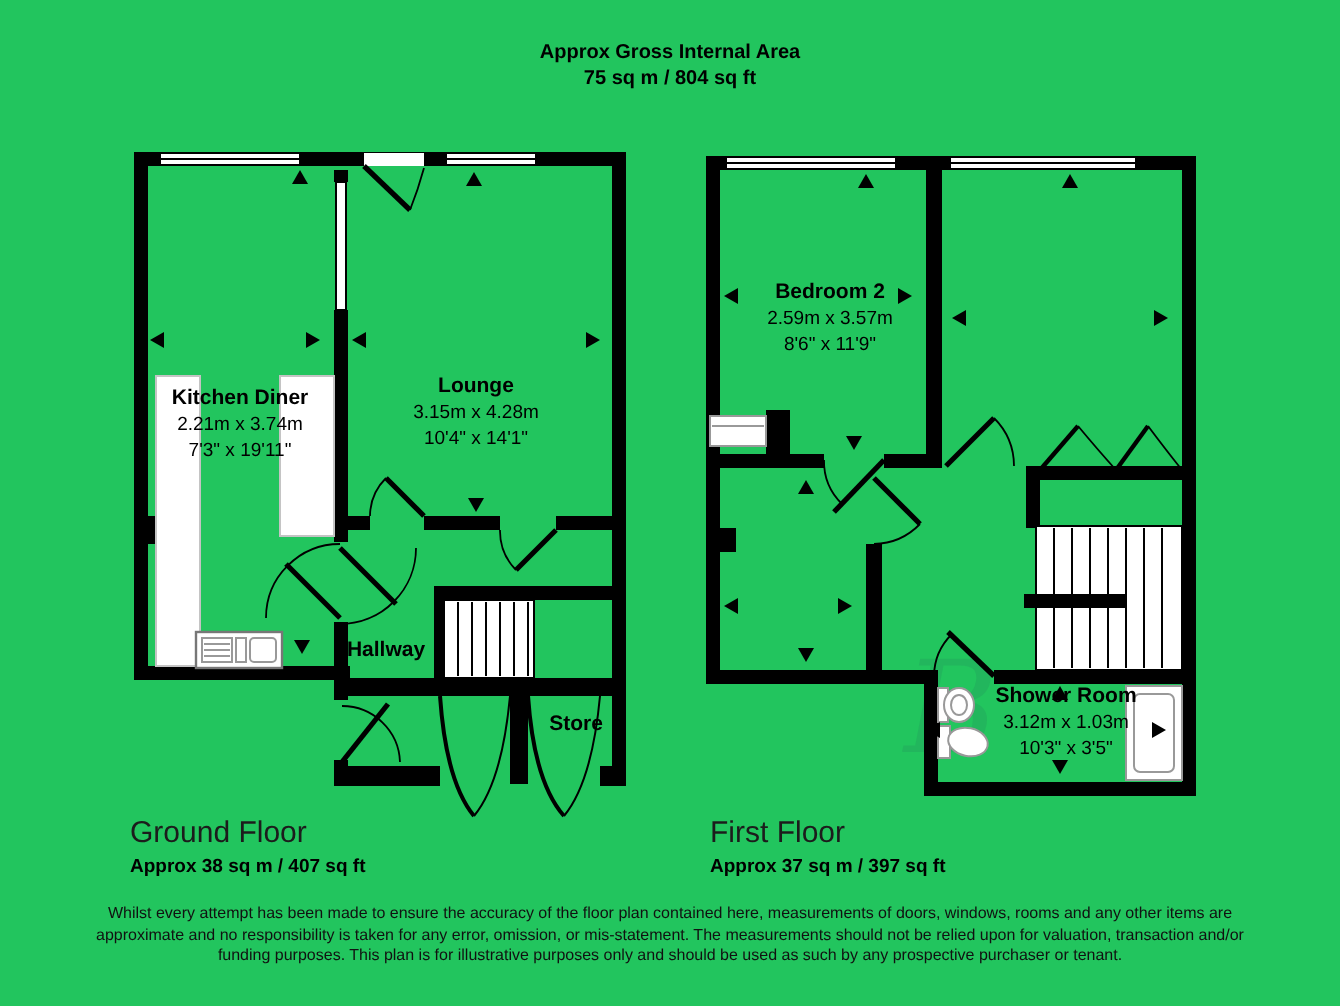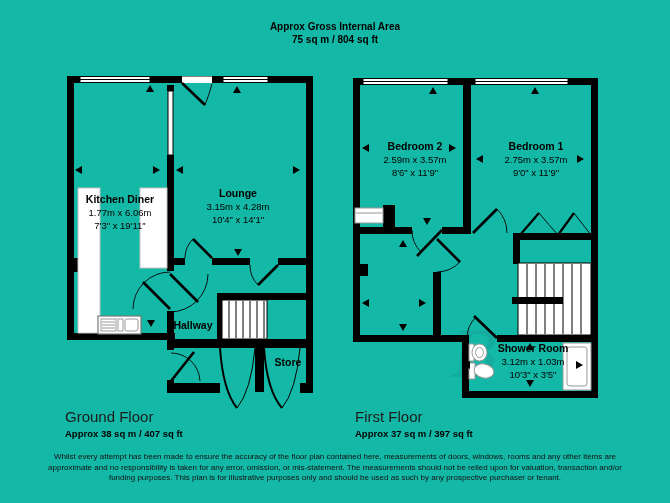--- a/index.html
+++ b/index.html
@@ -1,16 +1,16 @@
 <!DOCTYPE html>
 <html><head>
 <meta charset="utf-8">
 <style>
   html,body{margin:0;padding:0;background:#fff;}
-  #canvas{position:relative;width:670px;height:503px;background:#14b8a6;overflow:hidden;
+  #canvas{position:relative;width:670px;height:503px;background:#22c55e;overflow:hidden;
           font-family:"Liberation Sans","DejaVu Sans",sans-serif;color:#000;}
   
   .title{position:absolute;top:20px;left:0;width:670px;text-align:center;
          font-size:10px;font-weight:bold;line-height:13px;}
   
   .plan{position:absolute;}
   .plan svg{position:absolute;left:0;top:0;overflow:visible;}
   
   .rlabel{position:absolute;transform:translateX(-50%);text-align:center;
           font-size:9.5px;line-height:13px;white-space:nowrap;}
@@ -103,21 +103,21 @@
         <path d="M104,277 A29,29 0 0 1 133,305" stroke="#000" stroke-width="0.9"></path>
         <path d="M153,272 Q156,315 170,332" stroke="#000" stroke-width="2"></path>
         <path d="M188,272 Q184,315 170,332" stroke="#000" stroke-width="1"></path>
         <path d="M197,272 Q200,315 215,332" stroke="#000" stroke-width="2"></path>
         <path d="M233,272 Q229,315 215,332" stroke="#000" stroke-width="1"></path>
       </g>
     </svg>
 
     <div class="rlabel" style="left:53px;top:117px;">
       <div class="nm">Kitchen Diner</div>
-      <div>1.77m x 6.06m</div>
+      <div>2.21m x 3.74m</div>
       <div>7'3" x 19'11"</div>
     </div>
     <div class="rlabel" style="left:171px;top:75px;margin-top:36px;">
       <div class="nm">Lounge</div>
       <div>3.15m x 4.28m</div>
       <div>10'4" x 14'1"</div>
     </div>
     <div class="rlabel" style="left:126px;top:243px;">
       <div class="nm">Hallway</div>
     </div>
@@ -193,25 +193,20 @@
         <rect x="210" y="265" width="28" height="47"></rect>
         <rect x="214" y="269" width="20" height="39" rx="3"></rect>
       </g>
     </svg>
 
     <div class="rlabel" style="left:62px;top:62px;">
       <div class="nm">Bedroom 2</div>
       <div>2.59m x 3.57m</div>
       <div>8'6" x 11'9"</div>
     </div>
-    <div class="rlabel" style="left:183px;top:62px;">
-      <div class="nm">Bedroom 1</div>
-      <div>2.75m x 3.57m</div>
-      <div>9'0" x 11'9"</div>
-    </div>
     <div class="rlabel" style="left:180px;top:264px;">
       <div class="nm">Shower Room</div>
       <div>3.12m x 1.03m</div>
       <div>10'3" x 3'5"</div>
     </div>
 
     <div class="t tu" style="left:76px;top:9px;"></div>
     <div class="t td" style="left:70px;top:140px;"></div>
     <div class="t tl" style="left:9px;top:66px;"></div>
     <div class="t tr" style="left:96px;top:66px;"></div>

